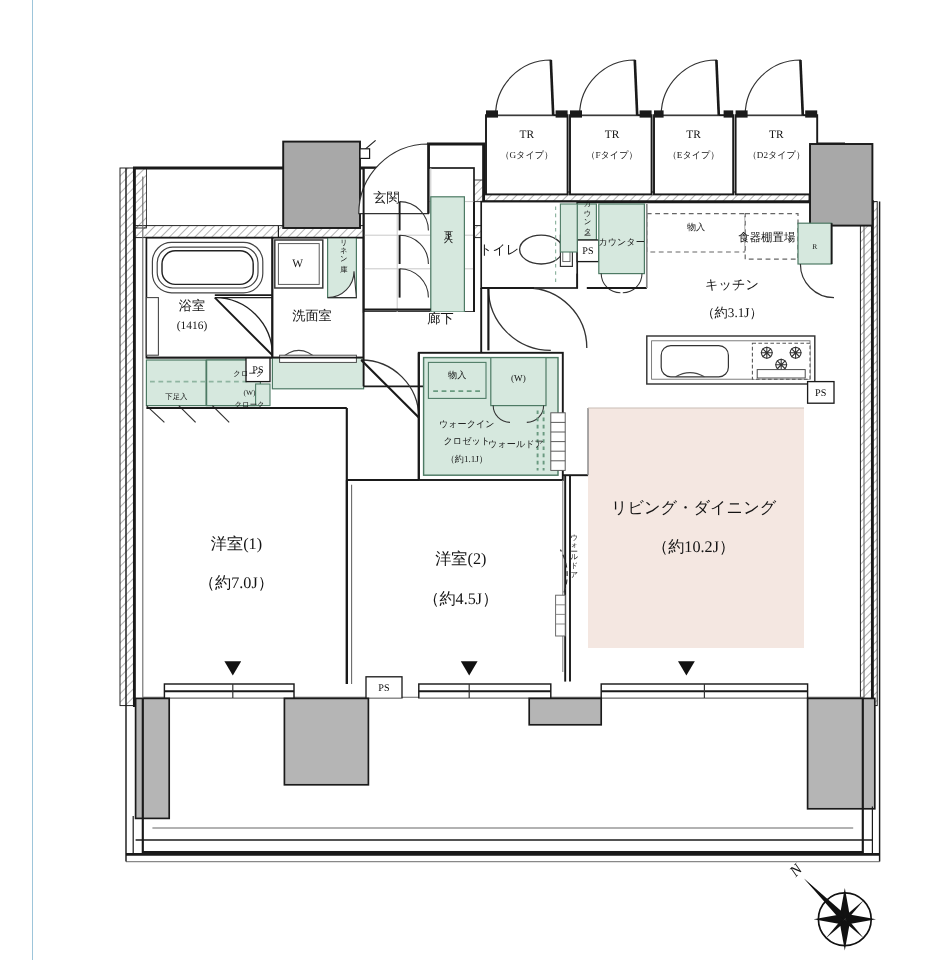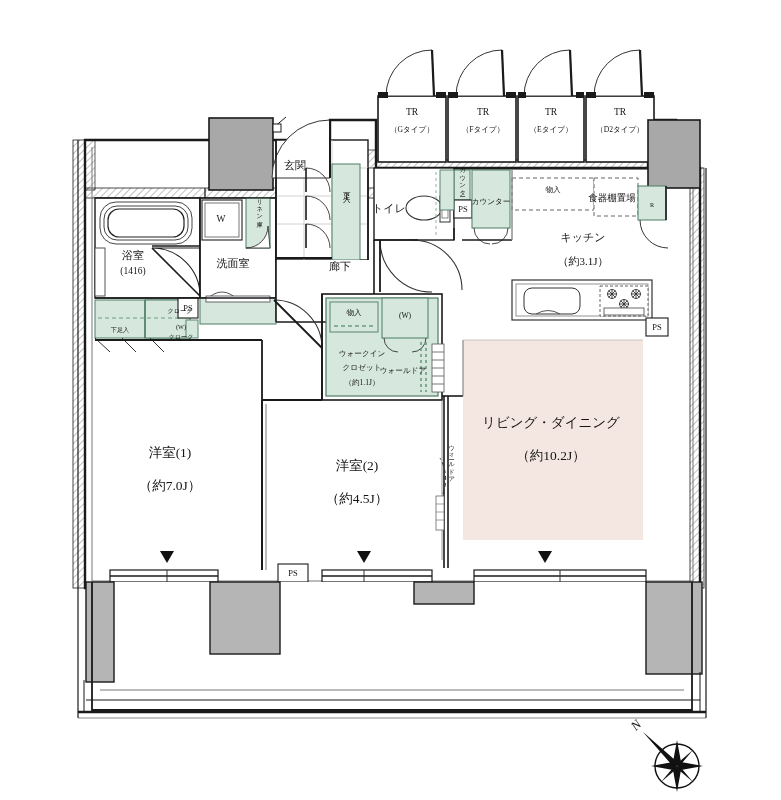--- a/index.html
+++ b/index.html
@@ -12,20 +12,21 @@
     height: 800px;
     font-family: "Liberation Serif", "DejaVu Serif", serif;
     overflow: hidden;
     position: relative;
   }
   #stage {
     position: relative;
     width: 714px;
     height: 800px;
     background: #0369a1;
+    margin-left: 27px;
   }
   svg#plan {
     position: absolute;
     left: 0;
     top: 0;
     width: 781px;
     height: 800px;
     display: block;
   }
   .lbl {

